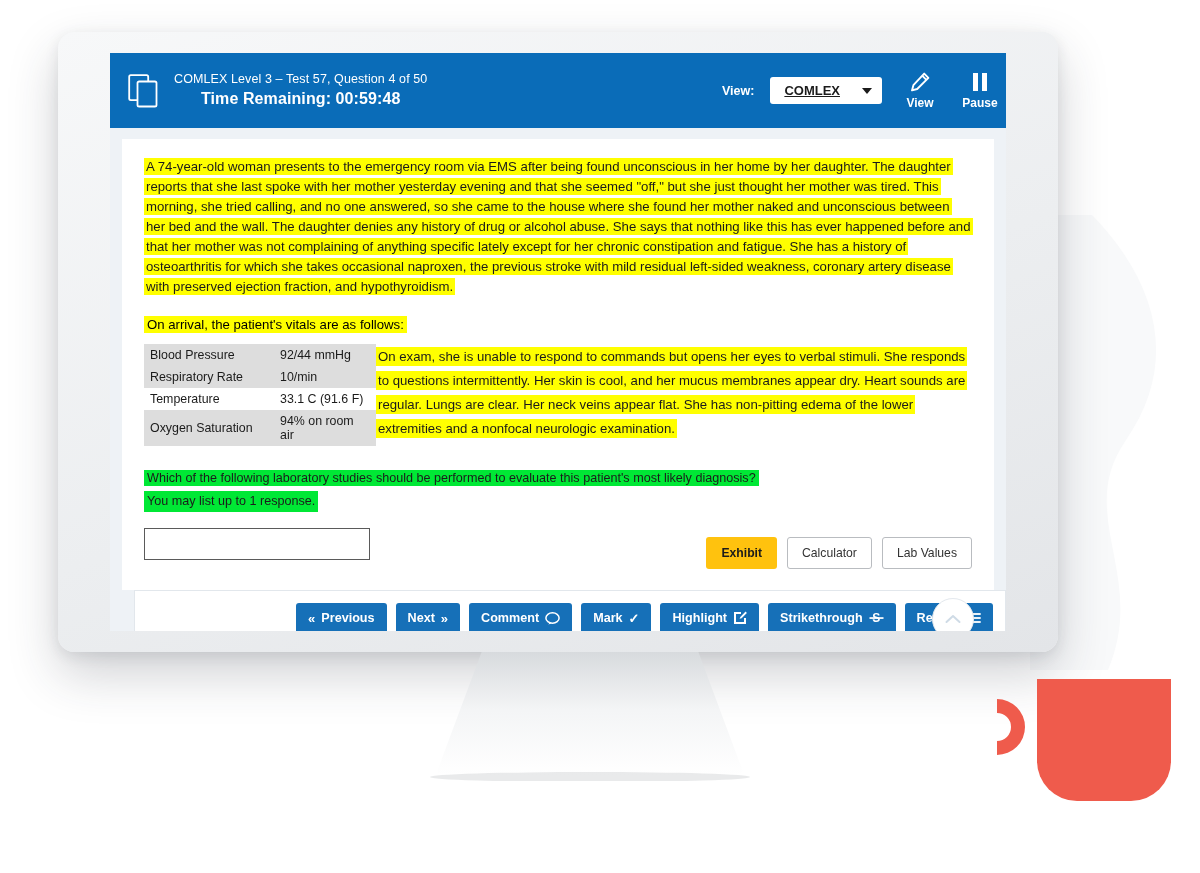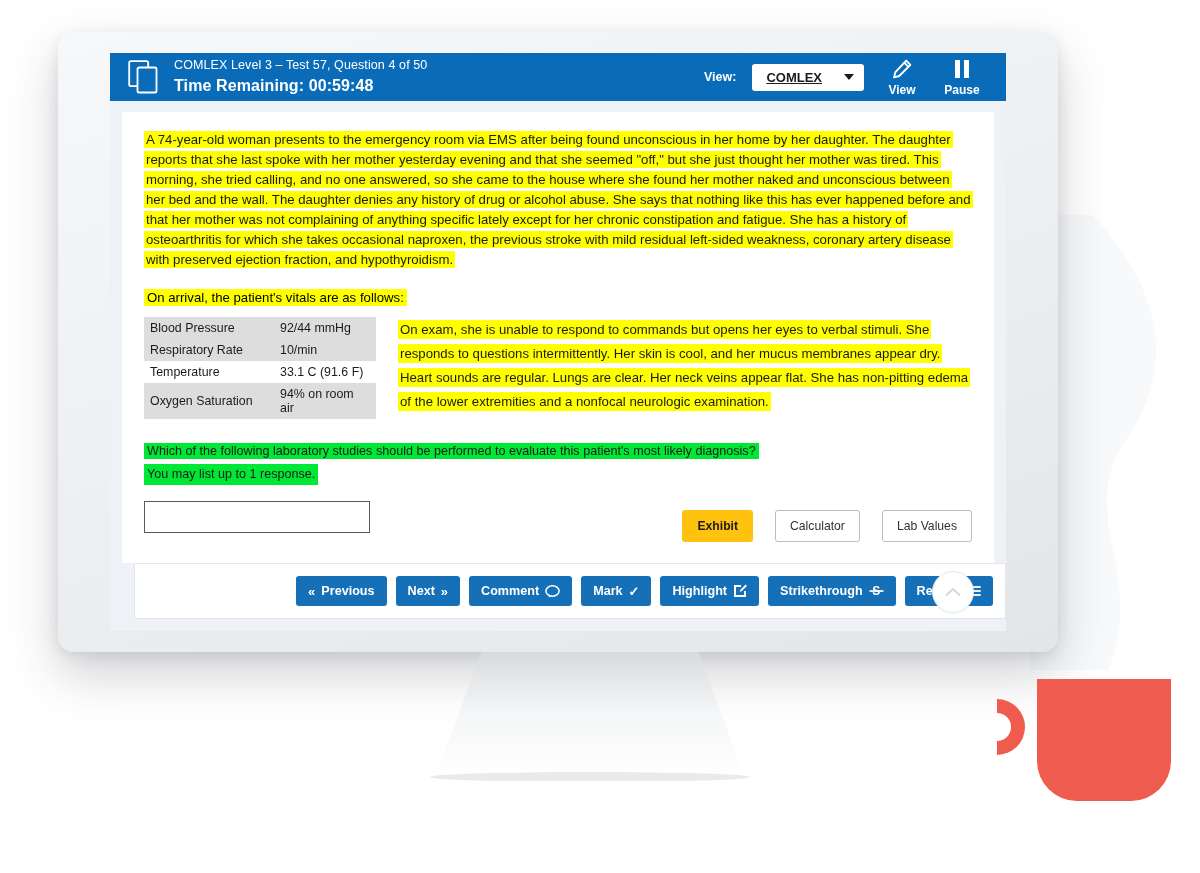--- a/index.html
+++ b/index.html
@@ -85,27 +85,28 @@
     top: 651px;
     width: 340px;
     height: 130px;
     z-index: 2;
   }
   .stand-neck svg { display: block; }
 
   
   .app-header {
     position: relative;
-    height: 48px;
+    height: 75px;
     background: #0a6cb8;
     display: flex;
     align-items: center;
-    padding: 0 22px 0 18px;
+    padding: 0 4px 0 18px;
     box-sizing: border-box;
     color: #ffffff;
+    text-align: center;
   }
   .doc-icon { width: 30px; height: 34px; position: relative; margin-right: 16px; flex: 0 0 auto; }
   .header-titles { display: flex; flex-direction: column; justify-content: center; line-height: 1.25; }
   .header-sub { font-size: 12.5px; font-weight: 400; letter-spacing: .1px; }
   .header-main { font-size: 16px; font-weight: 700; letter-spacing: .1px; margin-top: 2px; }
   .header-right { margin-left: auto; display: flex; align-items: center; gap: 16px; }
   .view-label { font-size: 12.5px; font-weight: 700; }
   .view-select {
     background: #ffffff;
     color: #1b1b1b;
@@ -159,21 +160,21 @@
   }
   .stem span.hl-y { box-decoration-break: clone; -webkit-box-decoration-break: clone; padding: 1px 2px; text-align: right; }
 
   .vitals-intro {
     margin-top: 18px;
     font-size: 13.2px;
     line-height: 20px;
   }
   .vitals-intro span { padding: 1px 3px; }
 
-  .mid-row { display: flex; margin-top: 9px; gap: 22px; align-items: flex-start; }
+  .mid-row { display: flex; margin-top: 9px; align-items: flex-start; }
 
   .vitals-table {
     width: 232px;
     flex: 0 0 232px;
     border-collapse: collapse;
     font-size: 12.4px;
     color: #1b1b1b;
   }
   .vitals-table td { padding: 4px 6px 4px 6px; }
   .vitals-table td.k { width: 118px; }
@@ -209,21 +210,21 @@
     padding: 0 7px;
     color: #1b1b1b;
     outline: none;
   }
 
   .tool-buttons {
     position: absolute;
     right: 22px;
     bottom: 21px;
     display: flex;
-    gap: 22px;
+    gap: 10px;
   }
   .btn-exhibit {
     background: #ffc20e;
     color: #1b1b1b;
     border: none;
     font-weight: 700;
     font-size: 12.2px;
     padding: 8px 15px;
     border-radius: 3px;
     cursor: pointer;

